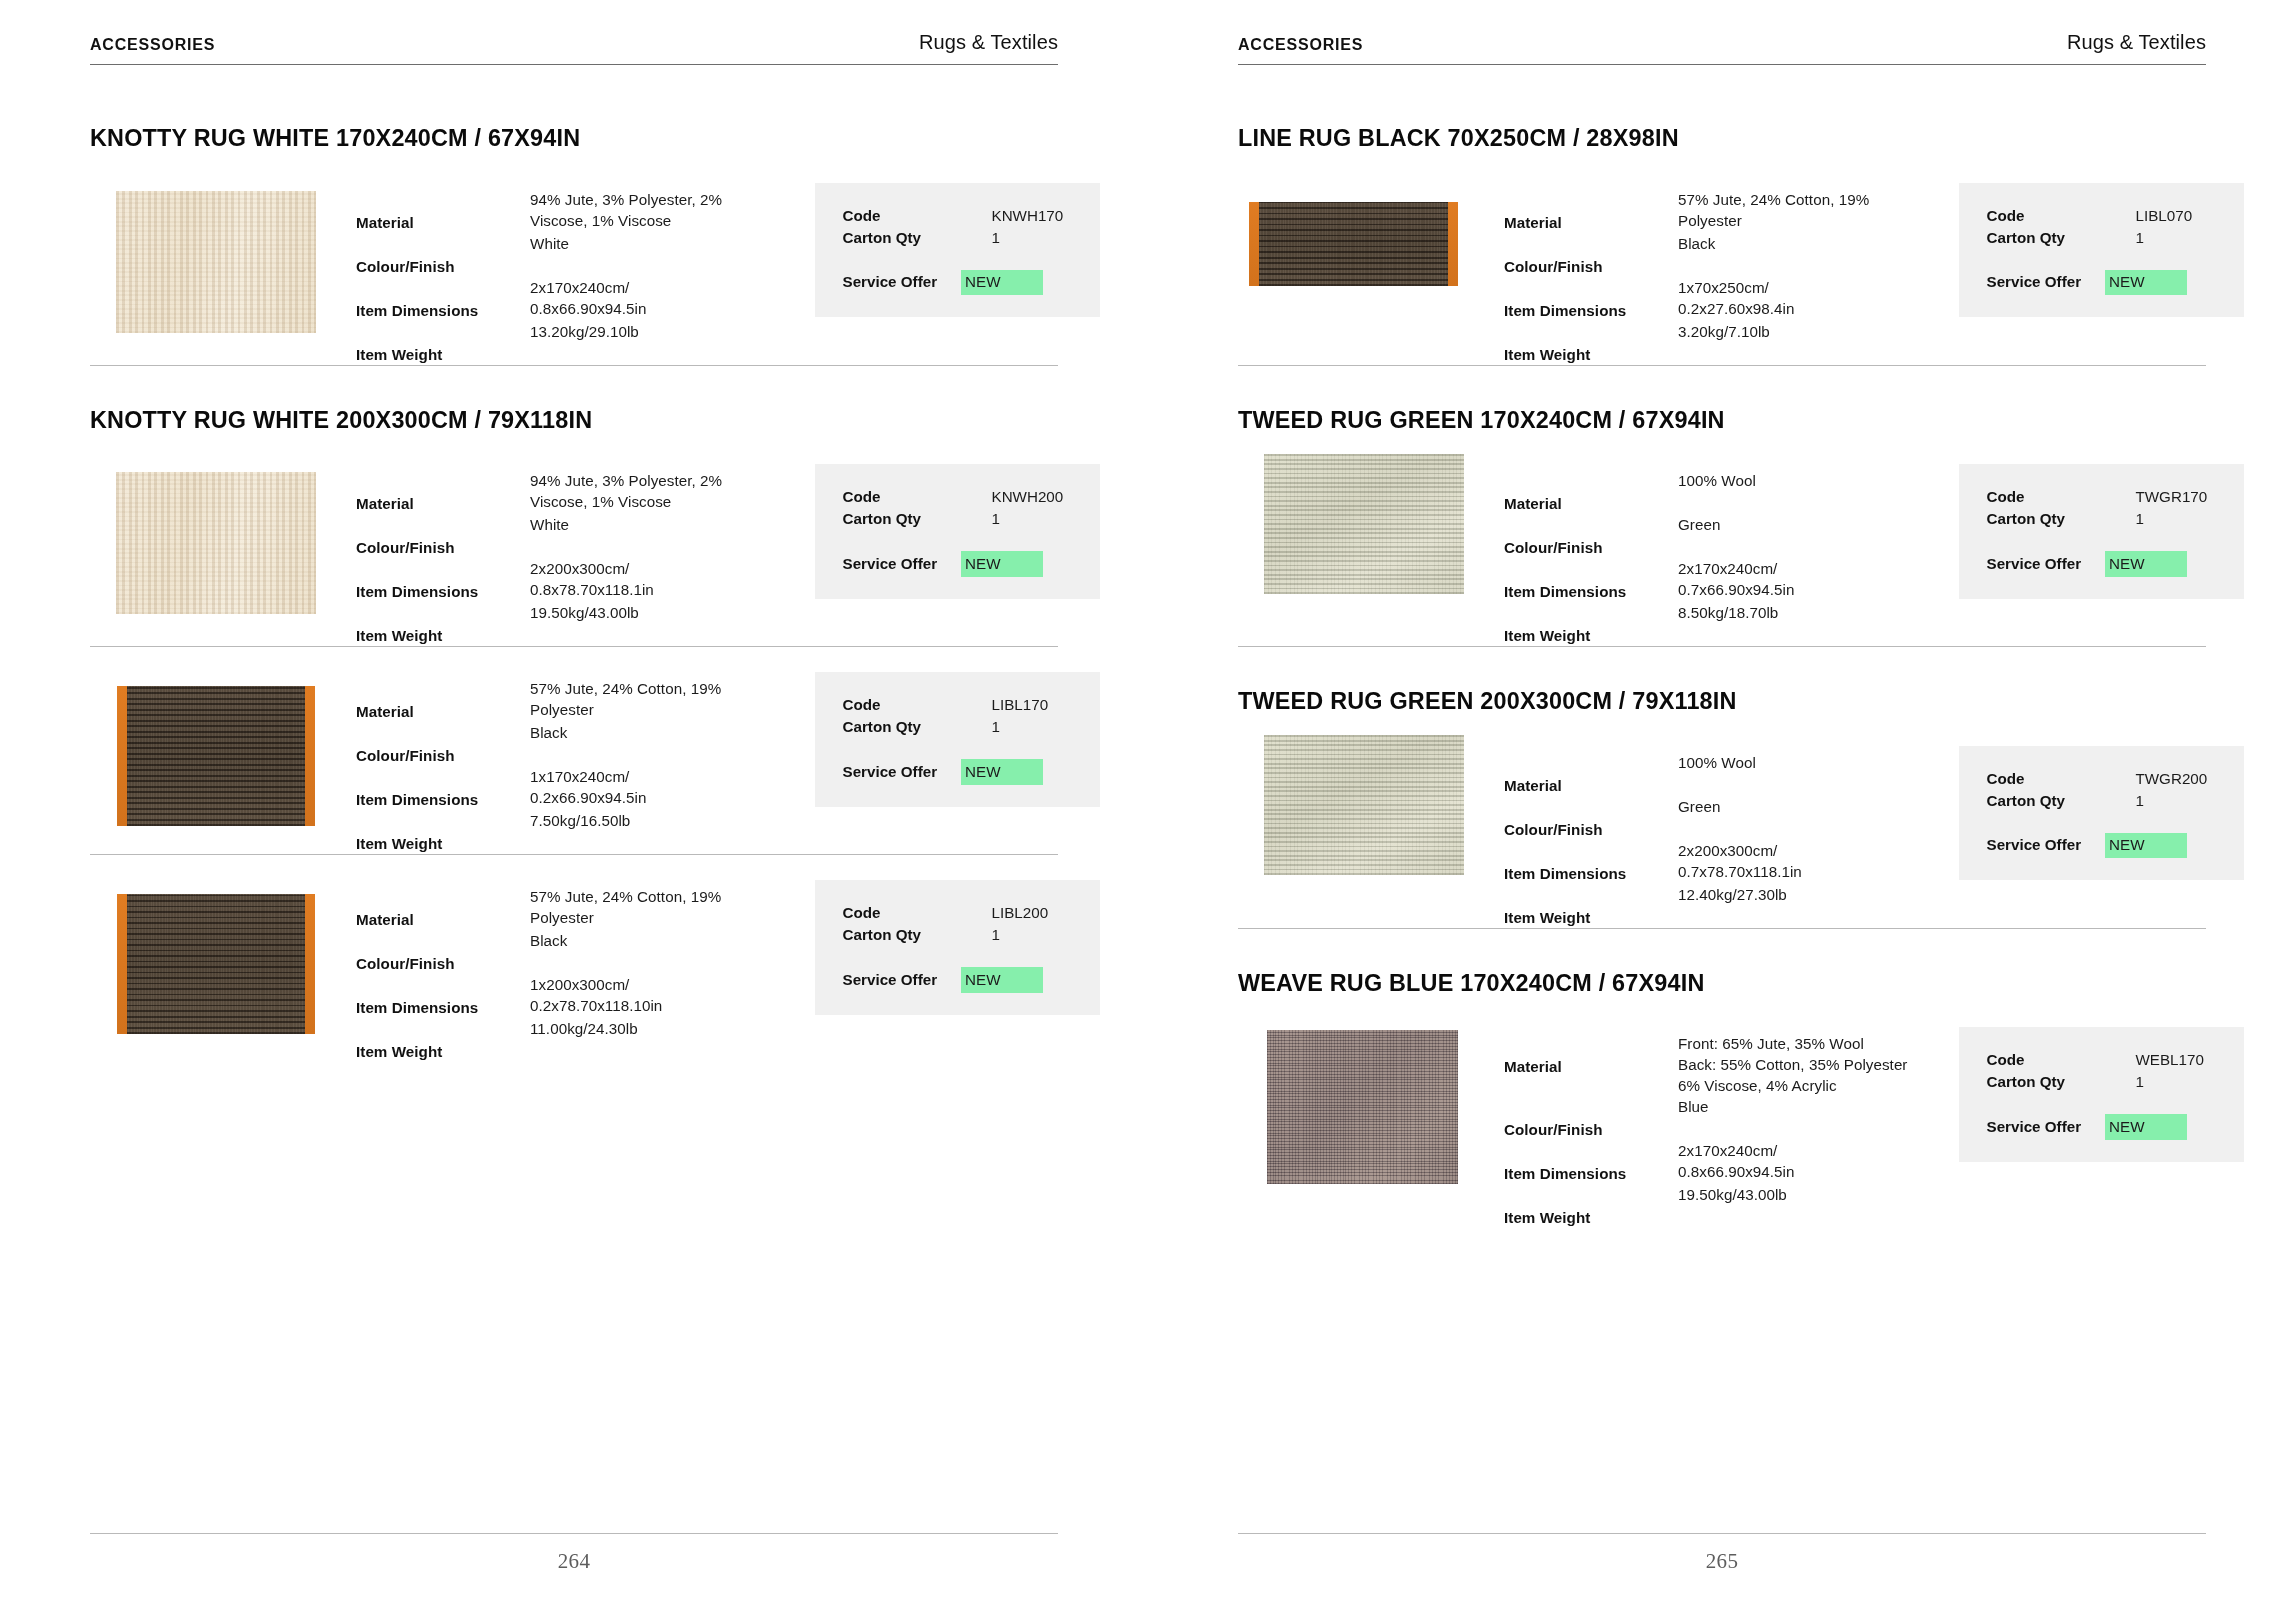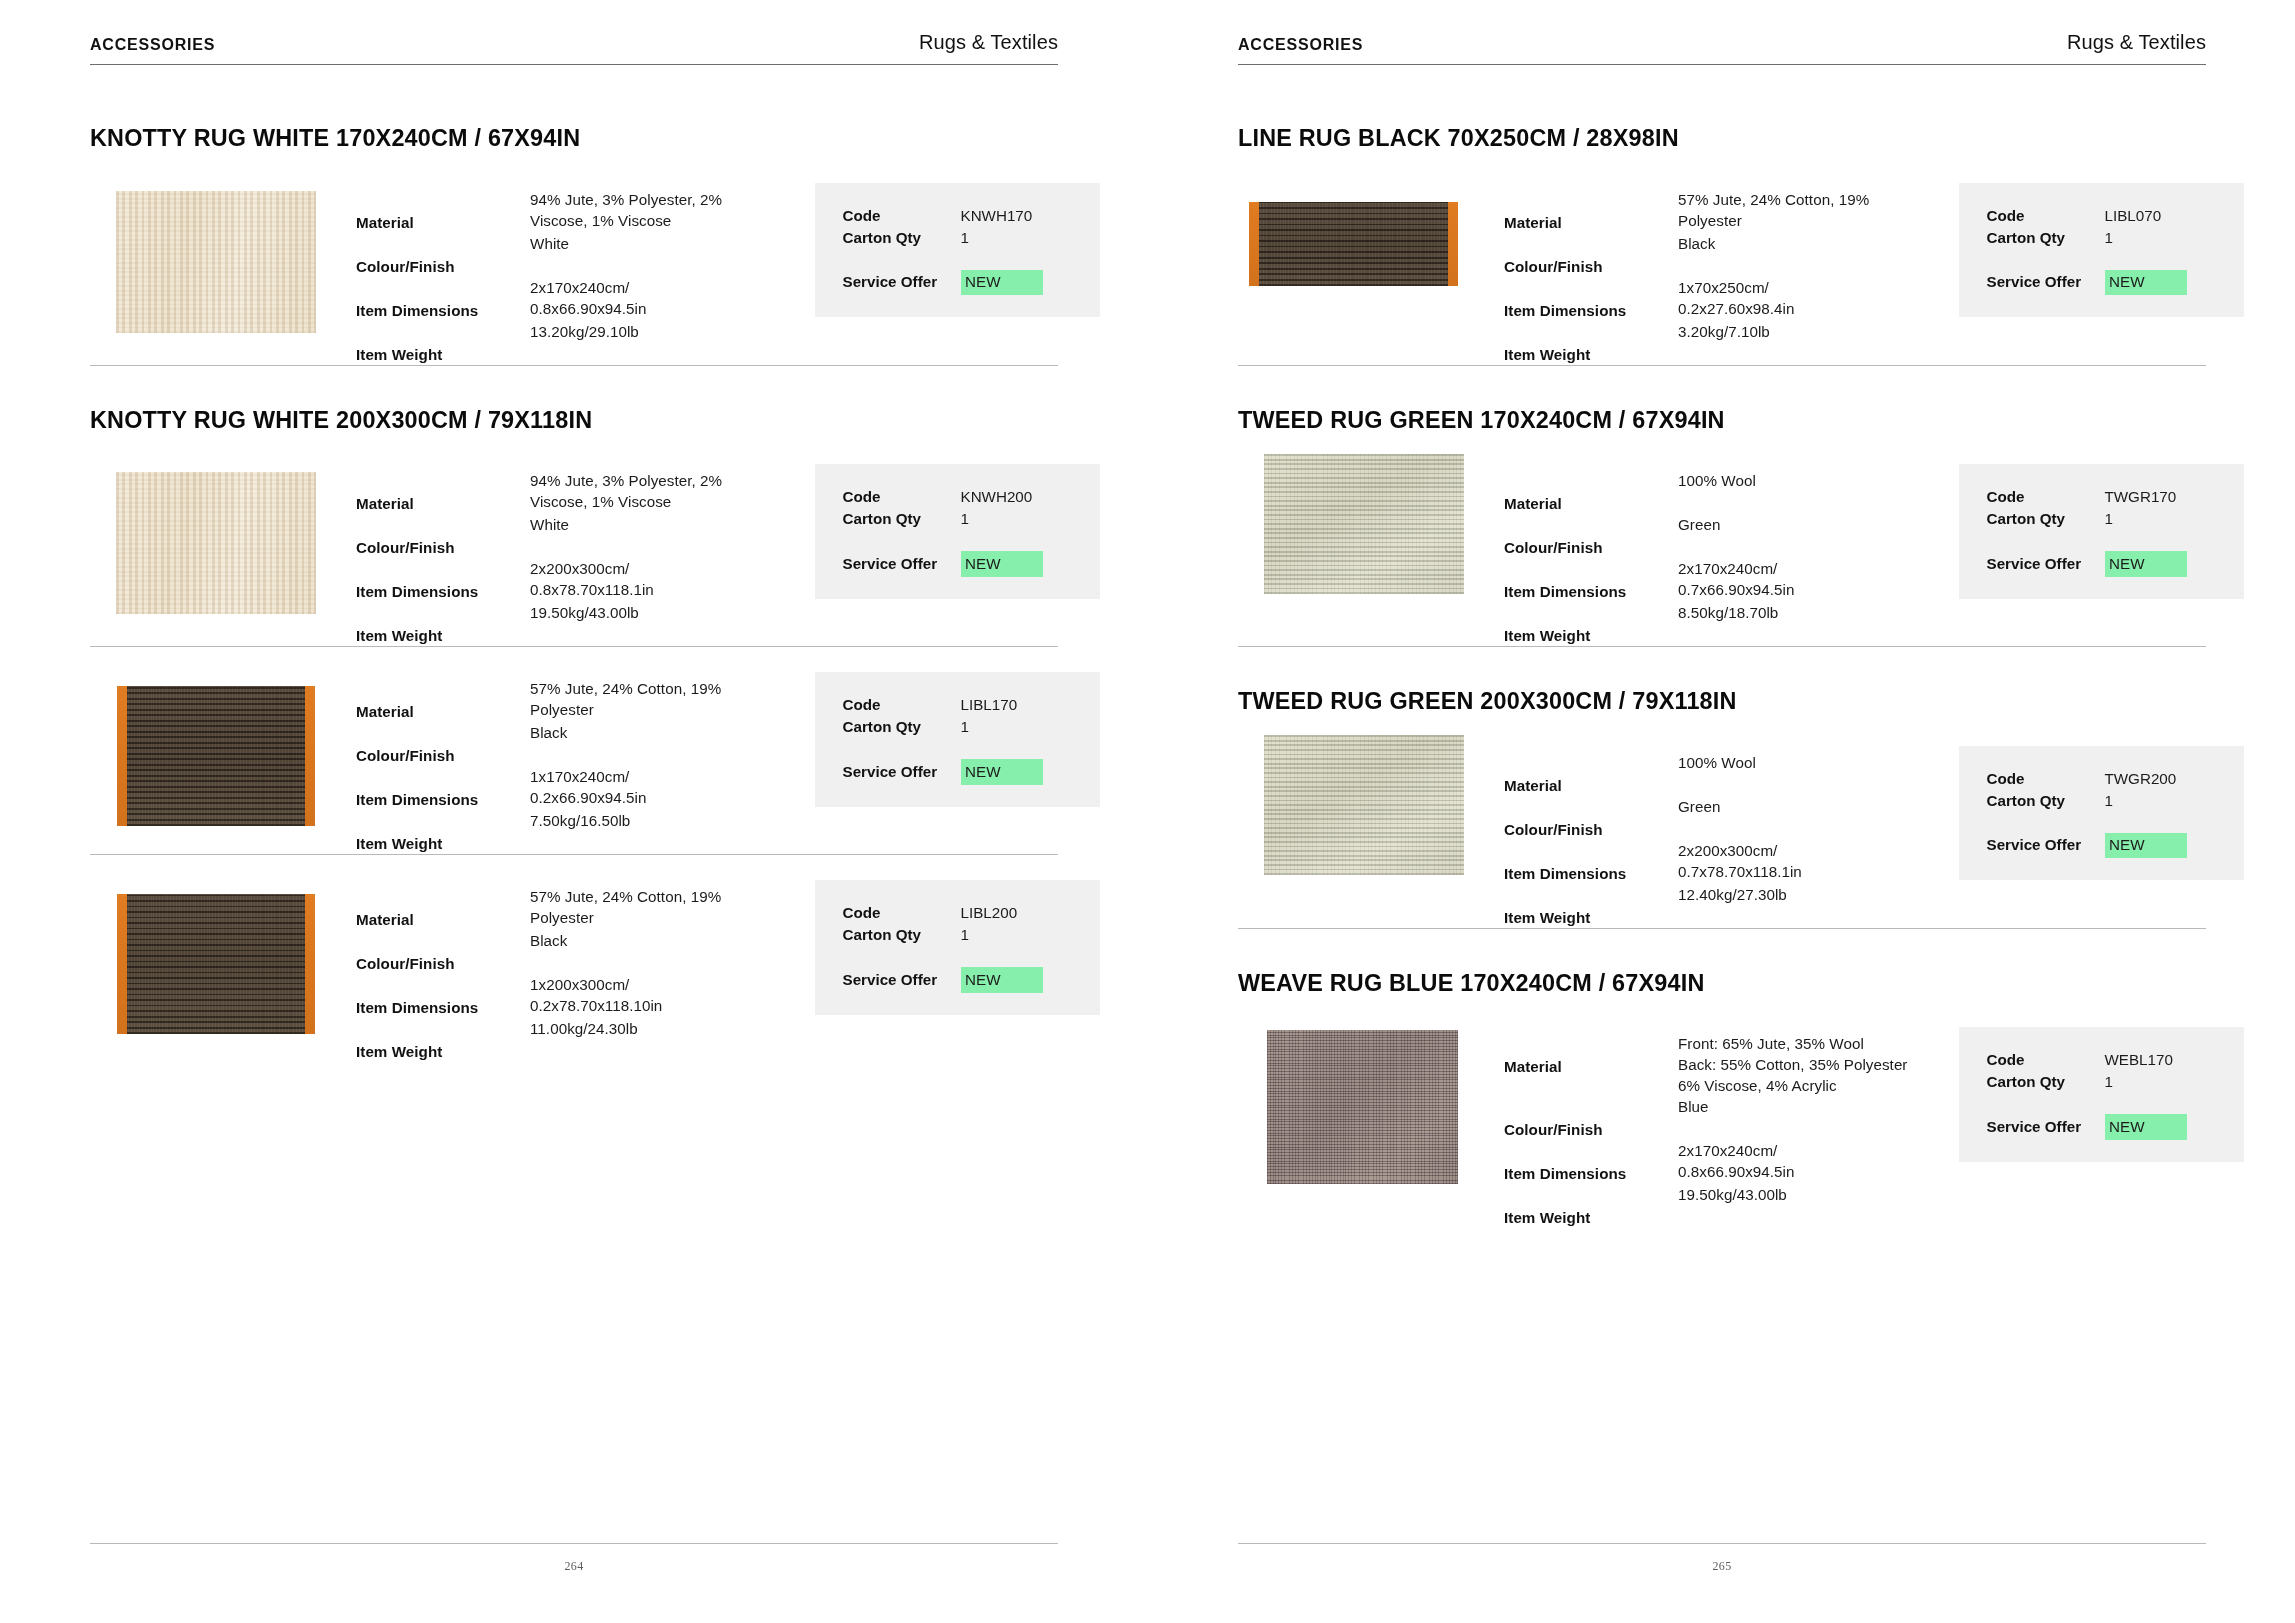--- a/index.html
+++ b/index.html
@@ -97,42 +97,42 @@
   }
 
   
   .code-box {
     position: absolute; top: 25px;
     width: 285px; min-height: 108px;
     background: #f0f0f0; padding: 22px 0 22px 27.5px;
   }
   .code-box.left-page { left: 725px; }
   .code-box.right-page { left: 721px; }
-  .code-row { display: flex; align-items: center; }
+  .code-row { display: flex; align-items: center; gap: 31px; }
   .code-label {
     width: 118px; flex: 0 0 118px;
     font-size: 15.2px; font-weight: bold; color: #111; line-height: 22px;
   }
   .code-value { font-size: 15.2px; color: #1b1b1b; line-height: 22px; }
   .code-gap { height: 21px; }
   .offer-row { display: flex; align-items: center; }
   .offer-badge {
     font-size: 15.2px; color: #1b1b1b;
     background: #86efac; padding: 2.8px 42px 2.8px 4.6px; line-height: 20px;
   }
 
   
   .footer {
     position: absolute; left: 90px; right: 90px; bottom: 50px;
     border-top: 1.2px solid #b9b9b9; padding-top: 14.7px;
     text-align: center;
   }
   .folio {
     font-family: "Liberation Serif", serif;
-    font-size: 12px; color: #5d5d5d; letter-spacing: 0.4px;
+    font-size: 21px; color: #5d5d5d; letter-spacing: 0.4px;
   }
 </style>
 </head>
 <body>
 
 <div class="spread" id="spread">
     <div class="page">
       <div class="page-inner">
         <div class="runhead">
           <div class="runhead-left">ACCESSORIES</div>

